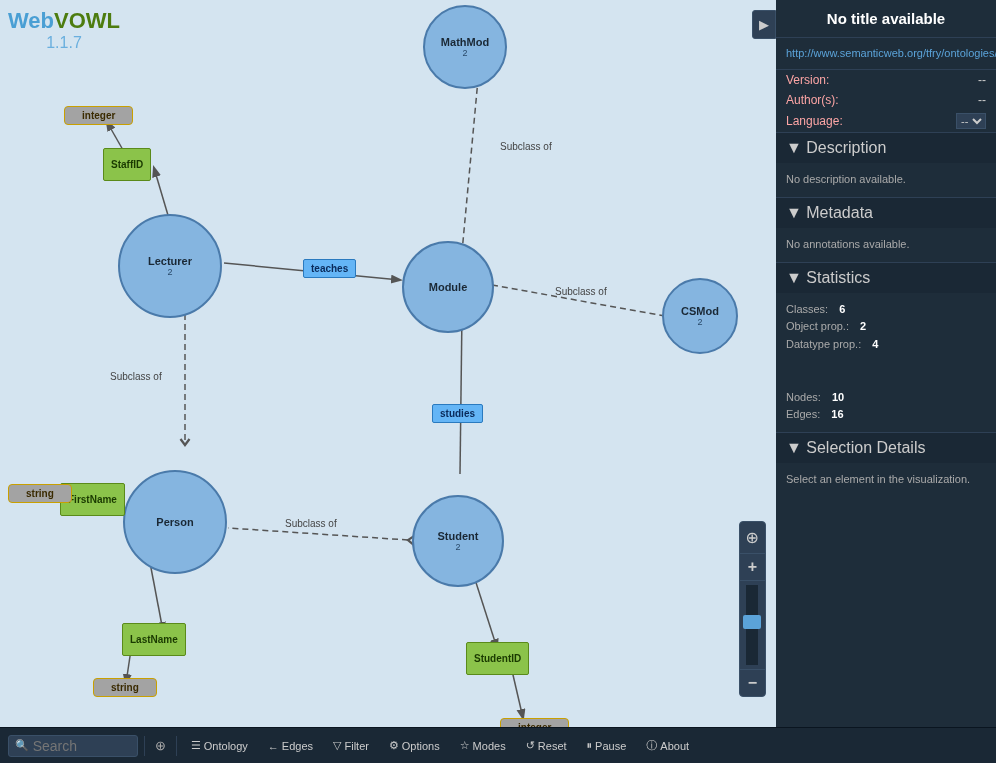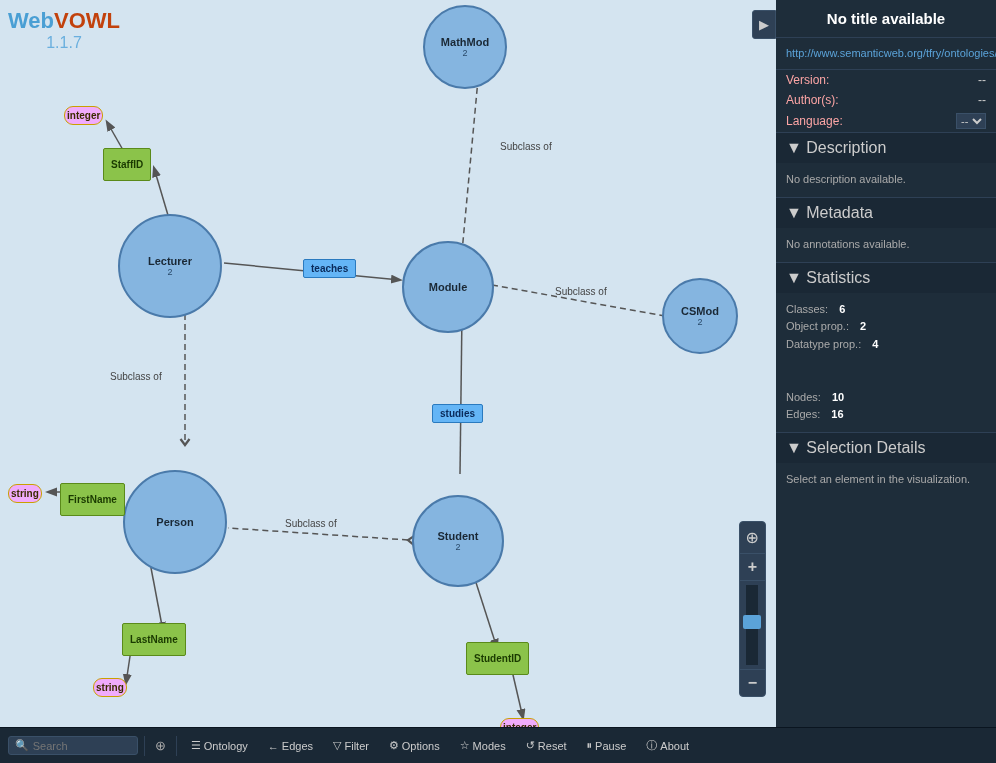--- a/index.html
+++ b/index.html
@@ -28,21 +28,21 @@
     .section-content { padding: 8px 10px; color: #aaa; font-size: 11px; line-height: 1.6; }
 
     .stat-row { display: flex; gap: 4px; }
     .stat-label { color: #aaa; }
     .stat-value { color: #fff; font-weight: bold; }
 
     
     #toolbar { height: 36px; background: #1a2835; display: flex; align-items: center; padding: 0 8px; gap: 4px; border-top: 1px solid #0a1520; }
 
     .search-box { display: flex; align-items: center; background: #2e4055; border: 1px solid #3a5068; border-radius: 3px; padding: 2px 6px; gap: 4px; width: 130px; }
-    .search-box input { background: transparent; border: none; color: #ccc; font-size: 11px; width: 100px; outline: none; }
+    .search-box input { background: transparent; border: none; color: #ccc; font-size: 14px; width: 100px; outline: none; }
     .search-icon-svg { color: #aaa; font-size: 11px; }
 
     .toolbar-btn { background: none; border: none; color: #ccc; font-size: 11px; cursor: pointer; padding: 4px 8px; display: flex; align-items: center; gap: 3px; white-space: nowrap; }
     .toolbar-sep { width: 1px; height: 20px; background: #2e4055; margin: 0 2px; }
 
     
     #toggle-btn { position: absolute; top: 10px; right: 0; background: #2e4055; color: #ccc; border: 1px solid #3a5068; border-radius: 3px 0 0 3px; padding: 6px 6px; cursor: pointer; font-size: 13px; z-index: 10; }
 
     
     #zoom-controls { position: absolute; bottom: 30px; right: 10px; display: flex; flex-direction: column; align-items: center; background: #2e4055; border: 1px solid #3a5068; border-radius: 4px; }
@@ -50,40 +50,40 @@
     #zoom-plus { padding: 4px 8px; color: #ccc; cursor: pointer; border-bottom: 1px solid #3a5068; font-weight: bold; }
     #zoom-slider-track { width: 12px; height: 80px; background: #1a2835; position: relative; margin: 4px 0; display: flex; justify-content: center; }
     #zoom-slider-thumb { width: 18px; height: 14px; background: #5ba3d9; border-radius: 2px; position: absolute; top: 30px; left: -3px; cursor: pointer; }
     #zoom-minus { padding: 4px 8px; color: #ccc; cursor: pointer; border-top: 1px solid #3a5068; font-weight: bold; }
 
     
     .node-circle { position: absolute; border-radius: 50%; background: #85b5e0; border: 2px solid #4a7aaa; display: flex; align-items: center; justify-content: center; flex-direction: column; font-size: 11px; text-align: center; color: #1a2835; font-weight: bold; cursor: pointer; }
     .node-count { font-size: 9px; font-weight: normal; color: #2a4a6a; }
 
     .node-rect-green { position: absolute; background: #8bc34a; border: 1px solid #5a8a1a; padding: 10px 7px; font-size: 10px; color: #1a3a00; font-weight: bold; cursor: pointer; border-radius: 2px; }
-    .node-rect-yellow { position: absolute; background: #f0abfc; border: 1px solid #c9a000; padding: 3px 2px; font-size: 10px; color: #3a2a00; font-weight: bold; cursor: pointer; border-radius: 9px; }
+    .node-rect-yellow { position: absolute; background: #a3a3a3; border: 1px solid #c9a000; padding: 3px 17px; font-size: 10px; color: #3a2a00; font-weight: bold; cursor: pointer; border-radius: 4px; }
     .node-rect-blue { position: absolute; background: #64b5f6; border: 1px solid #2a7abf; padding: 3px 7px; font-size: 10px; color: #0a2a5a; font-weight: bold; cursor: pointer; border-radius: 2px; }
 
     
     #edges-svg { position: absolute; top: 0; left: 0; width: 100%; height: 100%; pointer-events: none; }
 
     
     #logo { position: absolute; top: 8px; left: 8px; z-index: 5; }
     .logo-web { color: #4a9fd4; font-size: 22px; font-weight: bold; font-family: Arial, sans-serif; }
     .logo-ver { color: #6aafde; font-size: 16px; text-align: center; }
   </style>
 </head>
 <body>
 
 <div id="main-area">
 
   <div id="canvas">
 
     <div id="logo">
-      <div class="logo-web"><span style="color:#4a9fd4">Web</span><span style="color:#c2410c">VOWL</span></div>
+      <div class="logo-web"><span style="color:#4a9fd4">Web</span><span style="color:#4d7c0f">VOWL</span></div>
       <div class="logo-ver">1.1.7</div>
     </div>
 
     <button id="toggle-btn">▶</button>
 
     <svg id="edges-svg">
 
       <line x1="480" y1="58" x2="462" y2="252" stroke="#555" stroke-width="1.5" stroke-dasharray="6,4" marker-end="url(#arrow-open)"></line>
       <text x="500" y="150" font-size="10" fill="#444">Subclass of</text>
 

